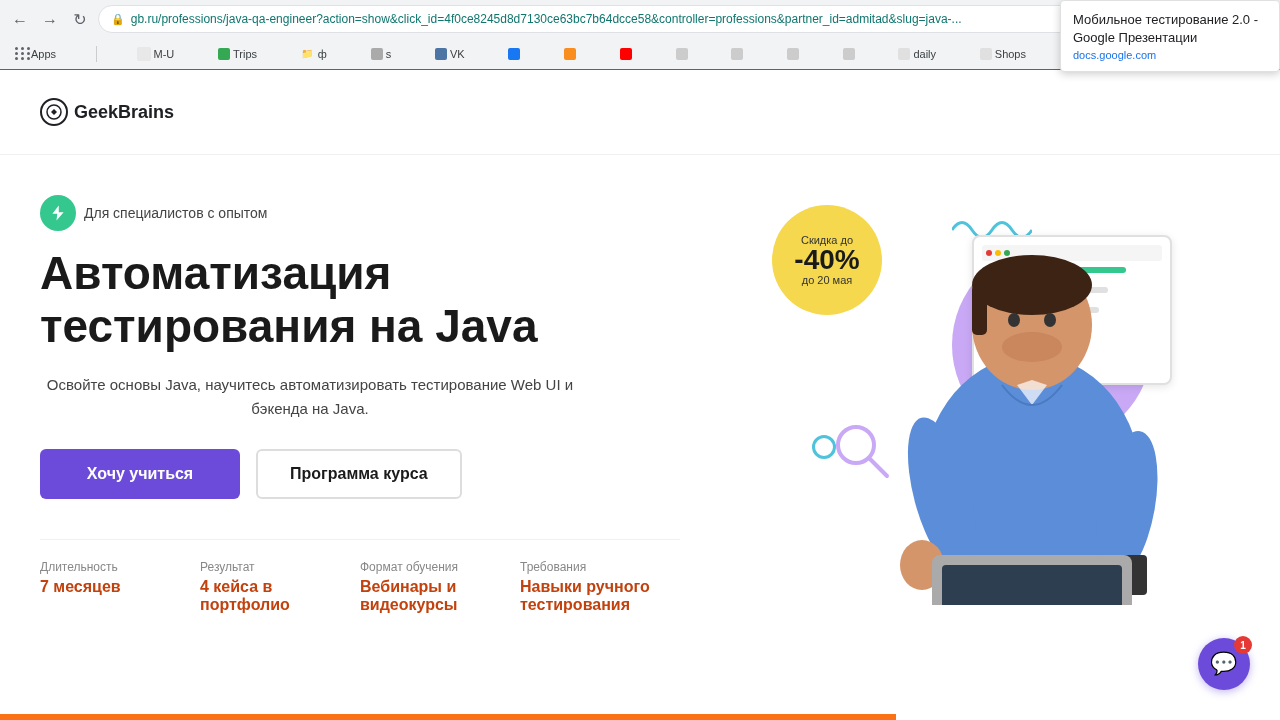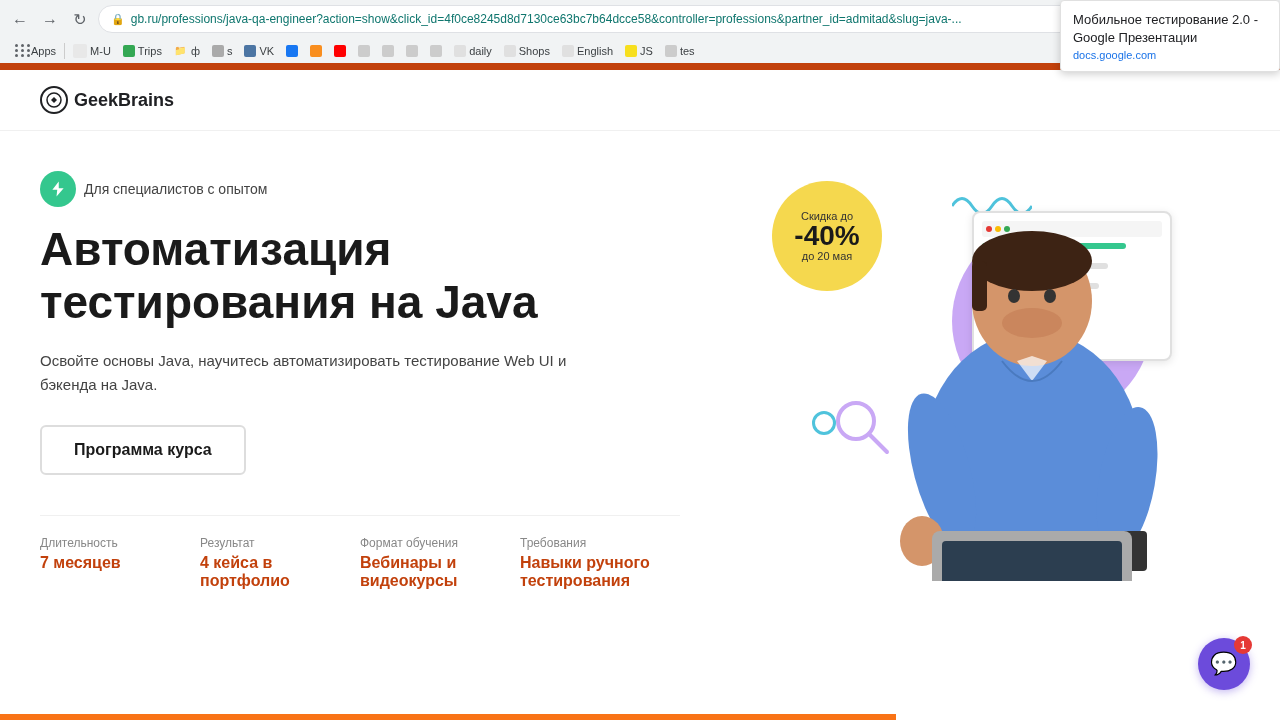--- a/index.html
+++ b/index.html
@@ -45,21 +45,22 @@
     }
     .address-bar .lock-icon { color: #5f6368; font-size: 11px; }
     .address-url { color: #0f766e; font-size: 12px; flex: 1; overflow: hidden; text-overflow: ellipsis; white-space: nowrap; }
     .bookmarks-bar {
       height: 32px;
       display: flex;
       align-items: center;
       padding: 0 8px;
       gap: 0;
       background: #f1f3f4;
-      border-bottom: 7px solid #c2410c;
+      border-bottom: 1px solid #c2410c;
+      justify-content: space-between;
     }
     .bookmark-item {
       display: flex;
       align-items: center;
       gap: 3px;
       padding: 2px 6px;
       border-radius: 4px;
       cursor: pointer;
       font-size: 11px;
       color: #3c4043;
@@ -102,21 +103,21 @@
     
     .page-content {
       background: #fff;
       position: relative;
       height: calc(720px - 70px);
       overflow: hidden;
     }
 
     
     .site-header {
-      padding: 16px 40px;
+      padding: 28px 40px;
       border-bottom: 1px solid #f0f0f0;
     }
     .logo {
       display: flex;
       align-items: center;
       gap: 6px;
       font-size: 18px;
       font-weight: 600;
       color: #202124;
     }
@@ -166,20 +167,21 @@
       color: #1a1a1a;
       line-height: 1.15;
       margin-bottom: 20px;
     }
     .hero-desc {
       font-size: 15px;
       color: #444;
       line-height: 1.6;
       margin-bottom: 28px;
       max-width: 540px;
+      text-align: center;
     }
     .hero-buttons {
       display: flex;
       gap: 16px;
       margin-bottom: 40px;
     }
     .btn-primary {
       background: #6c4bdb;
       color: #fff;
       border: none;
@@ -514,20 +516,21 @@
           </svg>
         </div>
         <span class="badge-text">Для специалистов с опытом</span>
       </div>
 
       <h1 class="hero-title">Автоматизация тестирования на Java</h1>
 
       <p class="hero-desc">Освойте основы Java, научитесь автоматизировать тестирование Web UI и бэкенда на Java.</p>
 
       <div class="hero-buttons">
+        <button class="btn-primary">Хочу учиться</button>
         <button class="btn-secondary">Программа курса</button>
       </div>
 
       
       <div class="stats-row">
         <div class="stat-item">
           <div class="stat-label">Длительность</div>
           <div class="stat-value">7 месяцев</div>
         </div>
         <div class="stat-item">

